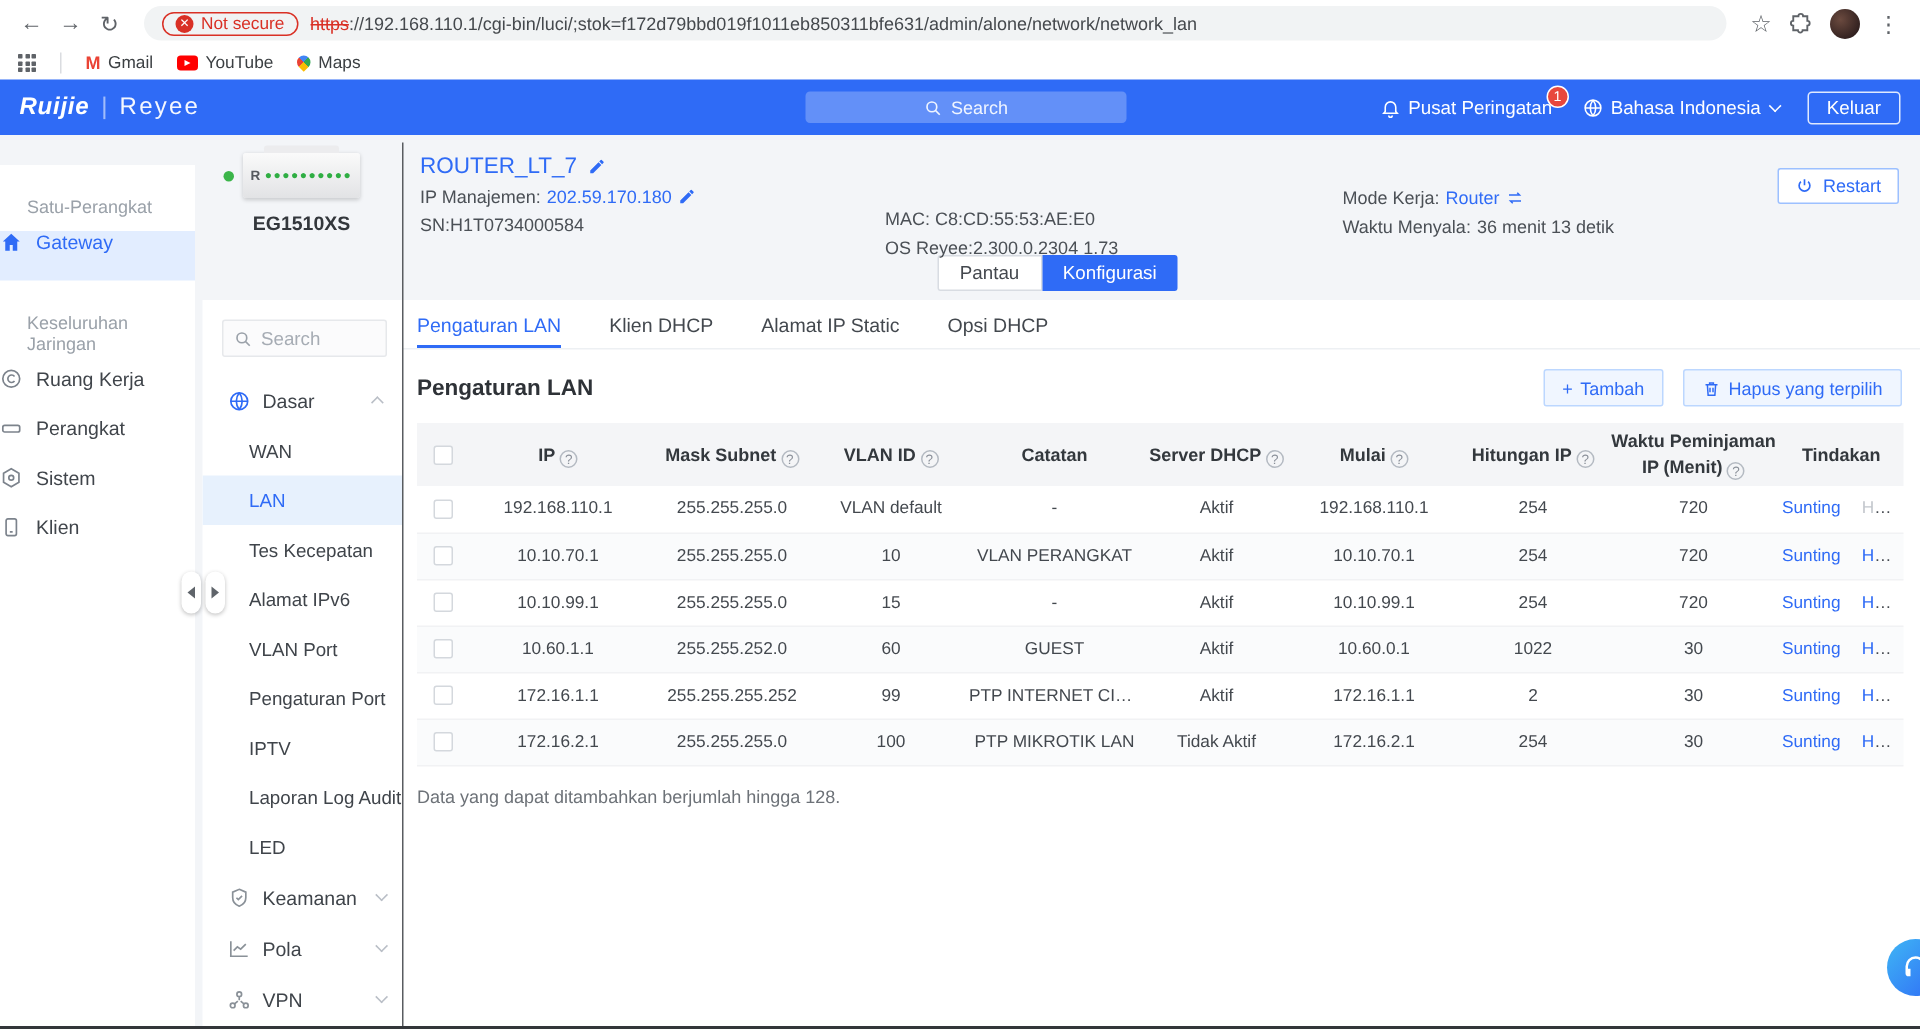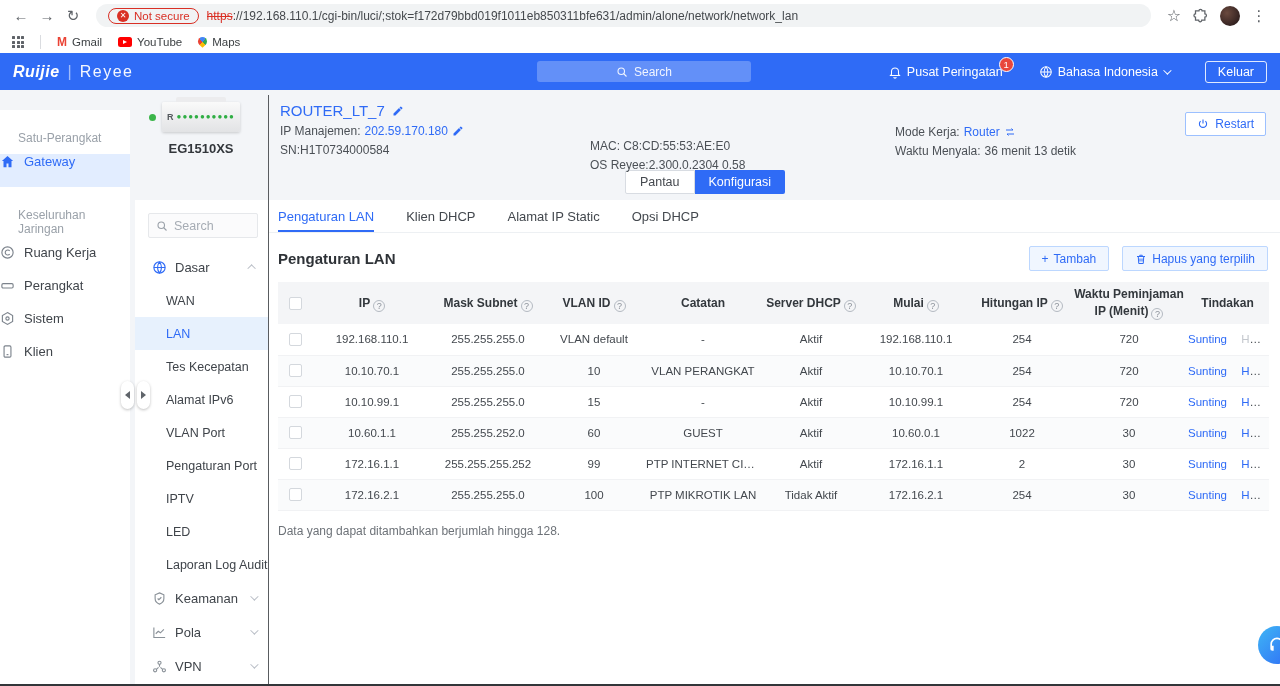--- a/index.html
+++ b/index.html
@@ -29,21 +29,21 @@
   .yt-ico::after{content:"";position:absolute;left:5px;top:2.5px;border-left:4px solid #fff;border-top:2.5px solid transparent;border-bottom:2.5px solid transparent;}
   .maps-pin{width:9px;height:9px;border-radius:50% 50% 50% 0;transform:rotate(-45deg);background:conic-gradient(#4285f4 0 25%,#34a853 25% 50%,#fbbc04 50% 75%,#ea4335 75%);position:relative;top:-1px;}
 
   
   .appheader{height:37px;background:var(--primary);display:flex;align-items:center;padding:0 13px;color:#fff;position:relative;}
   .brand{display:flex;align-items:center;gap:8px;font-size:16px;}
   .brand-name{font-weight:bold;font-style:italic;letter-spacing:.5px;}
   .brand-sep{opacity:.55;font-weight:300;}
   .brand-product{letter-spacing:1.5px;opacity:.95;}
   .hsearch{position:absolute;left:537px;top:8px;width:214px;height:21px;background:rgba(255,255,255,.25);border-radius:3px;display:flex;align-items:center;justify-content:center;gap:6px;font-size:12px;color:#f0f5ff;cursor:pointer;}
-  .hright{margin-left:auto;display:flex;align-items:center;gap:36px;font-size:12.5px;}
+  .hright{margin-left:auto;display:flex;align-items:center;gap:20px;font-size:12.5px;}
   .hitem{display:flex;align-items:center;gap:5px;cursor:pointer;position:relative;}
   .badge{position:absolute;top:-8px;right:-11px;background:var(--danger);min-width:15px;height:15px;border-radius:8px;font-size:9.5px;line-height:13px;text-align:center;padding:0 2px;border:1px solid #fff;}
   .chev{width:6px;height:6px;border-right:1.5px solid currentColor;border-bottom:1.5px solid currentColor;display:inline-block;}
   .chev.down{transform:rotate(45deg) translateY(-2px);}
   .chev.up{transform:rotate(-135deg) translateY(-2px);}
   .logout-btn{border:1px solid rgba(255,255,255,.85);border-radius:3px;padding:3px 12px;font-size:12.5px;cursor:pointer;}
 
   
   .layout{display:flex;height:596px;background:#f3f5f8;position:relative;}
   .sidebar{width:130px;background:#fff;flex:none;margin-top:20px;}
@@ -278,21 +278,21 @@
           <span>IP Manajemen:</span>
             <span class="blue">202.59.170.180</span>
           <svg class="pencil" viewBox="0 0 24 24" fill="currentColor">
               <path d="M3 17.2V21h3.8L17.8 10 14 6.2 3 17.2zM20.7 7.1a1 1 0 000-1.4l-2.4-2.4a1 1 0 00-1.4 0L15 5.2 18.8 9l1.9-1.9z"></path>
             </svg>
         </div>
         <div>SN:H1T0734000584</div>
       </div>
       <div class="dev-col dev-col2">
         <div>MAC: C8:CD:55:53:AE:E0</div>
-        <div>OS Reyee:2.300.0.2304 0.58</div>
+        <div>OS Reyee:2.300.0.2304 1.73</div>
       </div>
       <div class="dev-col dev-col3">
         <div class="inline-row">
           <span>Mode Kerja:</span>
           <span class="blue">Router</span>
           <svg class="swap-ico" viewBox="0 0 24 24" fill="none" stroke="currentColor" stroke-width="2">
               <path d="M4 8h14l-3-3M20 16H6l3 3"></path>
             </svg>
         </div>
         <div class="inline-row">
@@ -341,23 +341,23 @@
             <div class="sm-child">Tes Kecepatan</div>
 
             <div class="sm-child">Alamat IPv6</div>
 
             <div class="sm-child">VLAN Port</div>
 
             <div class="sm-child">Pengaturan Port</div>
 
             <div class="sm-child">IPTV</div>
 
+            <div class="sm-child">Laporan Log Audit</div>
+
             <div class="sm-child">LED</div>
-
-            <div class="sm-child">Laporan Log Audit</div>
           </div>
         <div class="sm-group">
           <svg viewBox="0 0 24 24" fill="none" stroke="currentColor" stroke-width="1.8">
               <path d="M12 3l7 3v6c0 4.5-3 7.5-7 9-4-1.5-7-4.5-7-9V6z"></path>
               <path d="M9 12l2 2 4-4"></path>
             </svg>
           <span>Keamanan</span>
           <span class="sm-caret chev down"></span>
         </div>
         <div class="sm-group">

